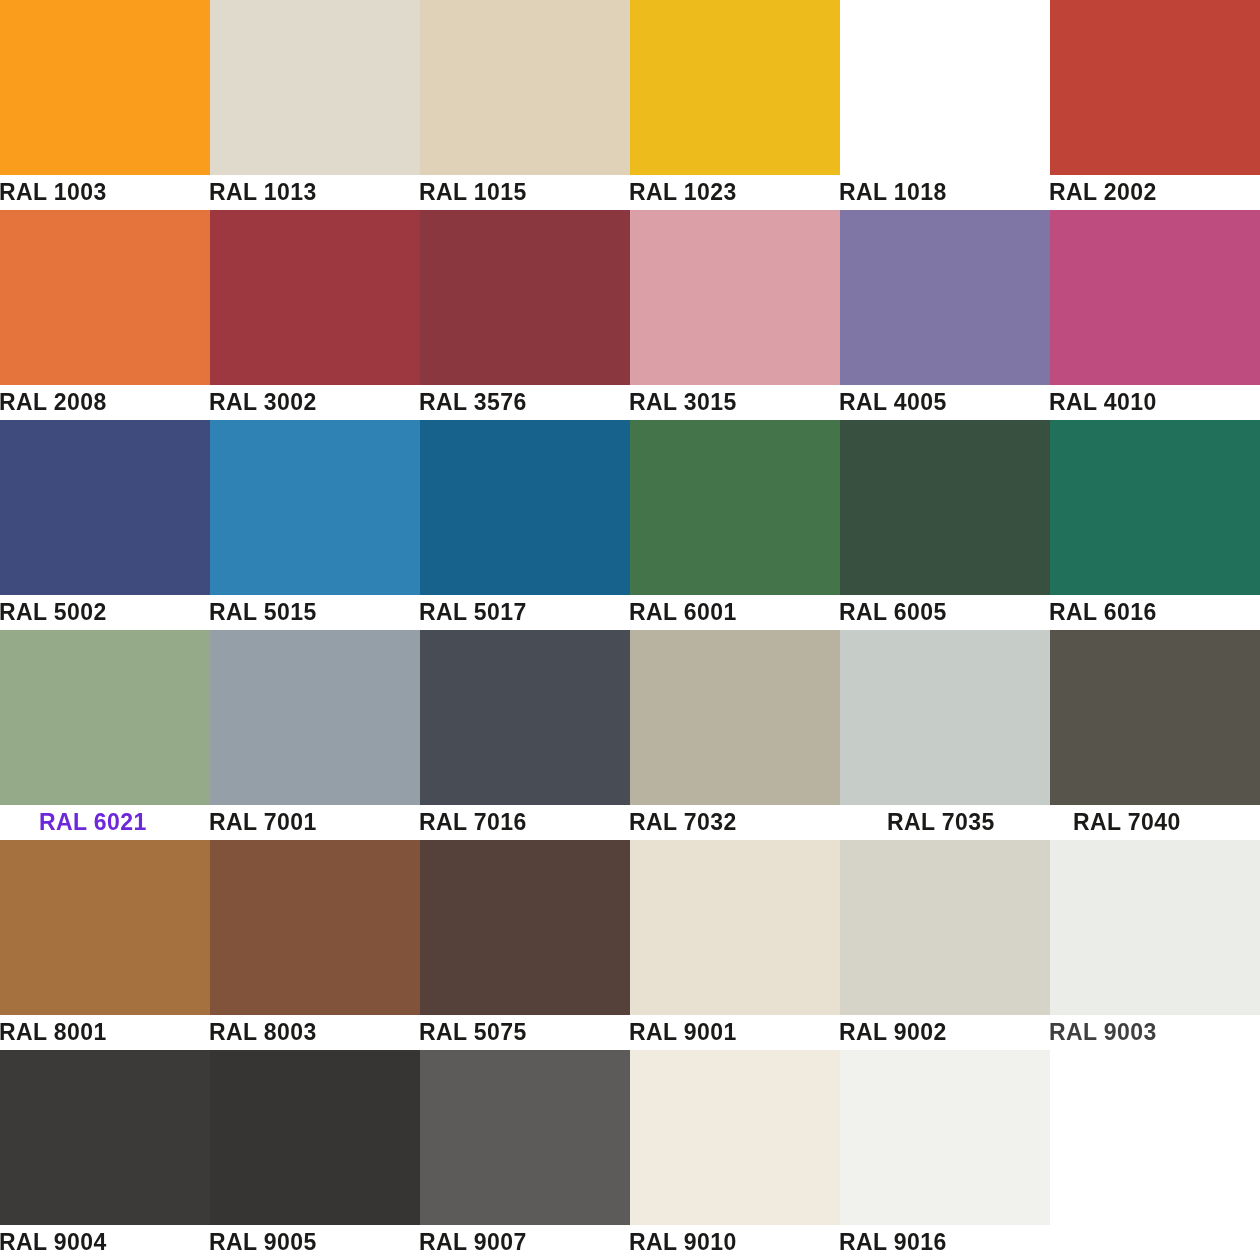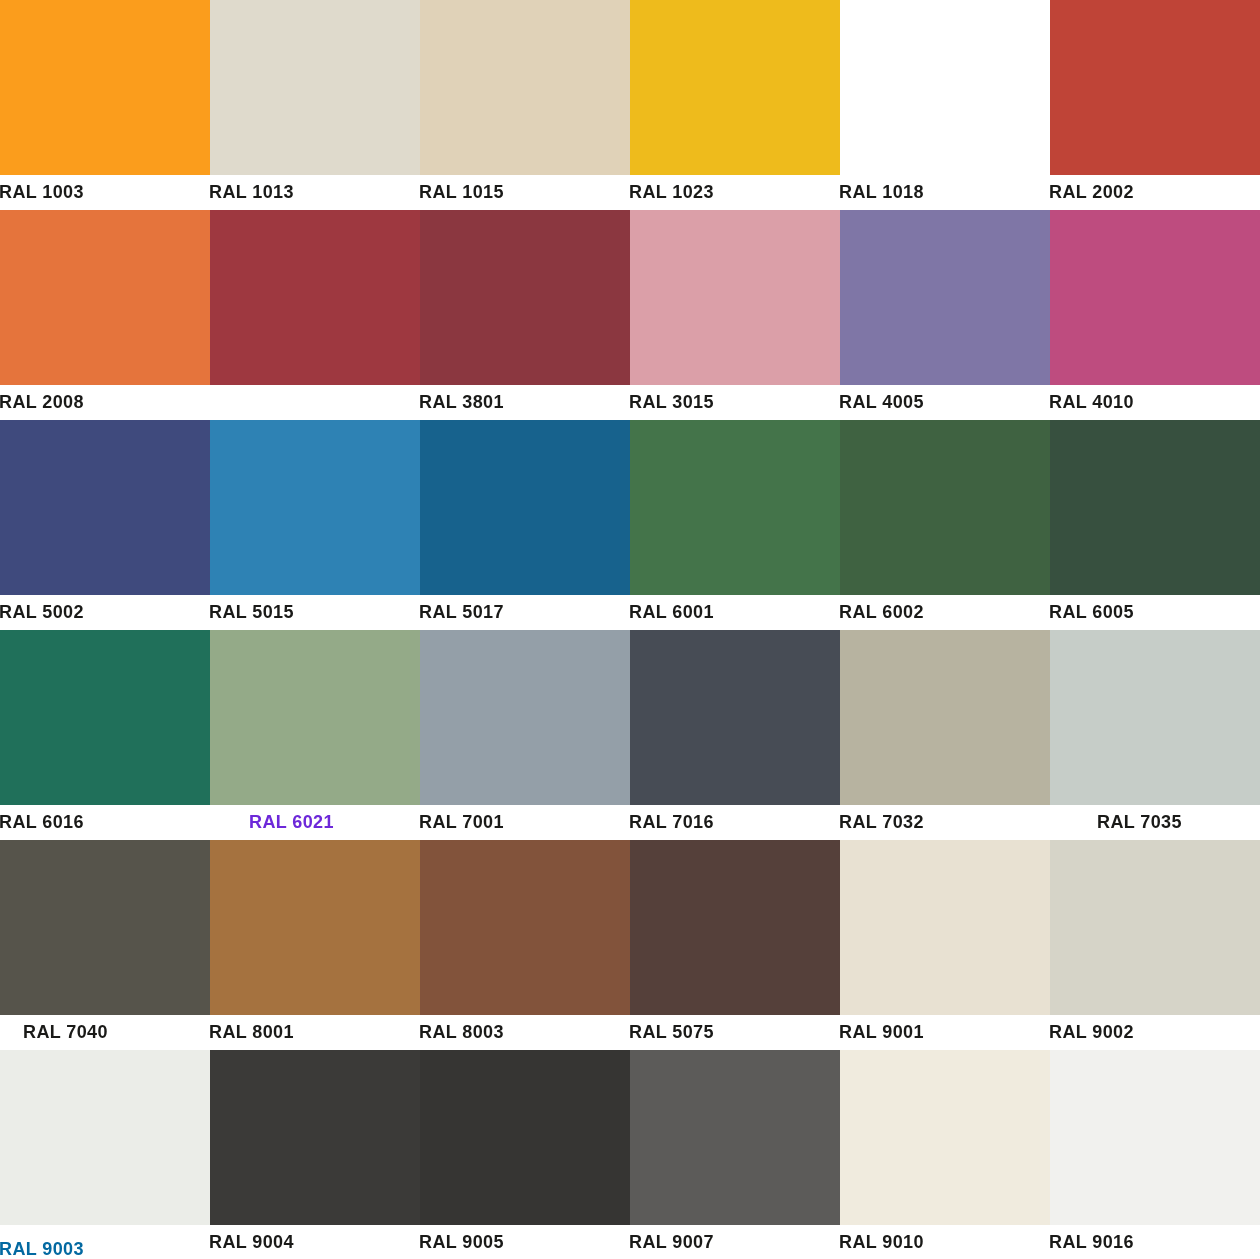--- a/index.html
+++ b/index.html
@@ -41,21 +41,21 @@
   }
   .swatch-label {
     position: absolute;
     left: 0;
     top: 175px;
     width: 210px;
     height: 35px;
     background: #ffffff;
     color: #1a1a18;
     font-family: "Liberation Sans", "DejaVu Sans", sans-serif;
-    font-size: 18px;
+    font-size: 23px;
     font-weight: bold;
     letter-spacing: 0.4px;
     line-height: 35px;
     white-space: nowrap;
     text-align: left;
     padding-left: 0px;
     box-sizing: border-box;
     text-indent: -1px;
   }
 </style>
@@ -86,24 +86,25 @@
     <div class="swatch-cell">
       <div class="swatch-color" style="background: rgb(191, 68, 55);"></div>
       <div class="swatch-label" style="color: rgb(26, 26, 24);">RAL 2002</div>
     </div>
     <div class="swatch-cell">
       <div class="swatch-color" style="background: rgb(229, 116, 60);"></div>
       <div class="swatch-label" style="color: rgb(26, 26, 24);">RAL 2008</div>
     </div>
     <div class="swatch-cell">
       <div class="swatch-color" style="background: rgb(158, 56, 64);"></div>
+      <div class="swatch-label" style="color: rgb(26, 26, 24);">RAL 3002</div>
     </div>
     <div class="swatch-cell">
       <div class="swatch-color" style="background: rgb(139, 55, 64);"></div>
-      <div class="swatch-label" style="color: rgb(26, 26, 24);">RAL 3801</div>
+      <div class="swatch-label" style="color: rgb(26, 26, 24);">RAL 3576</div>
     </div>
     <div class="swatch-cell">
       <div class="swatch-color" style="background: rgb(219, 159, 168);"></div>
       <div class="swatch-label" style="color: rgb(26, 26, 24);">RAL 3015</div>
     </div>
     <div class="swatch-cell">
       <div class="swatch-color" style="background: rgb(127, 118, 166);"></div>
       <div class="swatch-label" style="color: rgb(26, 26, 24);">RAL 4005</div>
     </div>
     <div class="swatch-cell">
@@ -120,24 +121,20 @@
     </div>
     <div class="swatch-cell">
       <div class="swatch-color" style="background: rgb(23, 98, 141);"></div>
       <div class="swatch-label" style="color: rgb(26, 26, 24);">RAL 5017</div>
     </div>
     <div class="swatch-cell">
       <div class="swatch-color" style="background: rgb(68, 116, 74);"></div>
       <div class="swatch-label" style="color: rgb(26, 26, 24);">RAL 6001</div>
     </div>
     <div class="swatch-cell">
-      <div class="swatch-color" style="background: rgb(63, 98, 65);"></div>
-      <div class="swatch-label" style="color: rgb(26, 26, 24);">RAL 6002</div>
-    </div>
-    <div class="swatch-cell">
       <div class="swatch-color" style="background: rgb(55, 80, 63);"></div>
       <div class="swatch-label" style="color: rgb(26, 26, 24);">RAL 6005</div>
     </div>
     <div class="swatch-cell">
       <div class="swatch-color" style="background: rgb(32, 112, 90);"></div>
       <div class="swatch-label" style="color: rgb(26, 26, 24);">RAL 6016</div>
     </div>
     <div class="swatch-cell">
       <div class="swatch-color" style="background: rgb(148, 170, 136);"></div>
       <div class="swatch-label" style="color: #6d28d9; margin-left: 40px;">RAL 6021</div>
@@ -177,21 +174,21 @@
     <div class="swatch-cell">
       <div class="swatch-color" style="background: rgb(232, 225, 210);"></div>
       <div class="swatch-label" style="color: rgb(26, 26, 24);">RAL 9001</div>
     </div>
     <div class="swatch-cell">
       <div class="swatch-color" style="background: rgb(214, 212, 200);"></div>
       <div class="swatch-label" style="color: rgb(26, 26, 24);">RAL 9002</div>
     </div>
     <div class="swatch-cell last-row">
       <div class="swatch-color" style="background: rgb(235, 237, 232);"></div>
-      <div class="swatch-label" style="color: #0369a1; margin-top: 7px;">RAL 9003</div>
+      <div class="swatch-label" style="color: #404040;">RAL 9003</div>
     </div>
     <div class="swatch-cell last-row">
       <div class="swatch-color" style="background: rgb(59, 58, 56);"></div>
       <div class="swatch-label" style="color: rgb(26, 26, 24);">RAL 9004</div>
     </div>
     <div class="swatch-cell last-row">
       <div class="swatch-color" style="background: rgb(54, 53, 51);"></div>
       <div class="swatch-label" style="color: rgb(26, 26, 24);">RAL 9005</div>
     </div>
     <div class="swatch-cell last-row">

